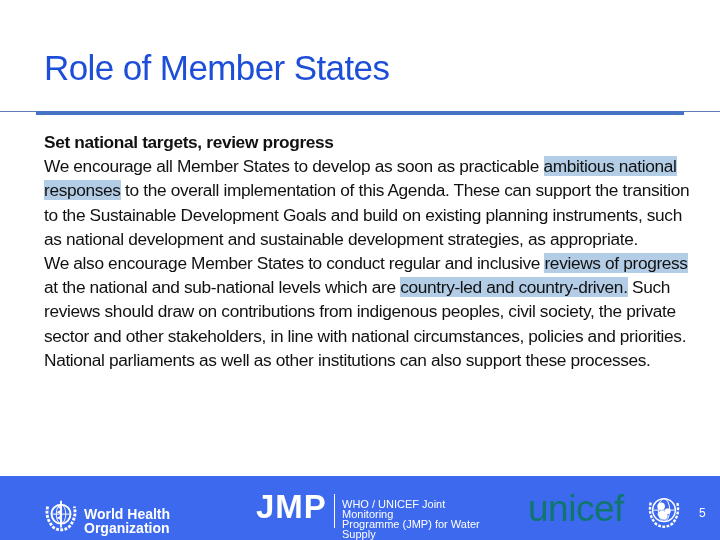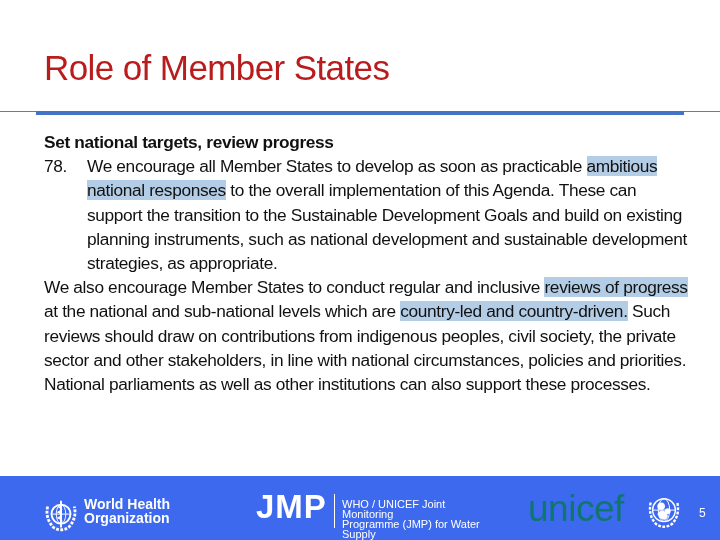--- a/index.html
+++ b/index.html
@@ -1,48 +1,47 @@
 <!DOCTYPE html>
 <html><head>
 <meta charset="utf-8">
 <style>
   html, body { margin:0; padding:0; }
   body { width:720px; height:540px; position:relative; overflow:hidden; background:#ffffff; font-family:"Liberation Sans", sans-serif; }
-  .title { position:absolute; left:44px; top:48px; font-size:35px; color:#b91c1c; letter-spacing:-0.6px; font-family:"Liberation Sans", sans-serif; }
+  .title { position:absolute; left:44px; top:48px; font-size:35px; color:#1d4ed8; letter-spacing:-0.6px; font-family:"Liberation Sans", sans-serif; }
   .rule-thin { position:absolute; left:0; top:111px; width:720px; height:1px; background:#5f7db8; }
   .rule-thick { position:absolute; left:36px; top:111px; width:648px; height:4px; background:#4472c4; }
   .content { position:absolute; left:44px; top:130px; width:650px; font-size:17.3px; line-height:24.2px; color:#111; letter-spacing:-0.35px; }
   .heading { font-weight:bold; }
   .item { display:flex; }
   .num { width:43px; flex:none; }
   .itext { flex:1; }
   .hl { background:#b4cde6; }
   .footer { position:absolute; left:0; top:476px; width:720px; height:64px; background:#3d69ee; color:#fff; }
-  .who { position:absolute; left:42px; top:497px; display:flex; align-items:flex-start; }
+  .who { position:absolute; left:42px; top:497px; display:flex; align-items:flex-end; }
   .who-emblem { width:38px; height:38px; }
   .who-text { margin-left:4px; font-size:14px; font-weight:bold; line-height:14px; color:#fff; }
   .jmp { position:absolute; left:256px; top:488px; font-size:33px; font-weight:bold; color:#fff; letter-spacing:1px; }
   .jmp-div { position:absolute; left:334px; top:494px; width:1px; height:34px; background:#fff; }
   .jmp-desc { position:absolute; left:342px; top:499px; font-size:11px; line-height:10px; font-weight:normal; color:#fff; width:140px; }
   .unicef { position:absolute; left:528px; top:488px; font-size:37px; color:#0f766e; letter-spacing:-0.5px; }
   .unicef-emblem { position:absolute; left:645px; top:493px; width:38px; height:38px; }
   .pagenum { position:absolute; left:699px; top:506px; font-size:12px; color:#fff; }
 </style>
 </head>
 <body>
 
 <div class="title">Role of Member States</div>
 <div class="rule-thin"></div>
 <div class="rule-thick"></div>
 
 <div class="content">
   <div class="heading">Set national targets, review progress</div>
 
   <div class="item">
-    <span class="num">78.</span>
     <span class="itext">
       <span>We encourage all Member States to develop as soon as practicable </span><span class="hl">ambitious national responses</span><span> to the overall implementation of this Agenda. These can support the transition to the Sustainable Development Goals and build on existing planning instruments, such as national development and sustainable development strategies, as appropriate.</span>
     </span>
   </div>
 
   <div class="item">
     <span class="itext">
       <span>We also encourage Member States to conduct regular and inclusive </span><span class="hl">reviews of progress</span><span> at the national and sub-national levels which are </span><span class="hl">country-led and country-driven.</span><span> Such reviews should draw on contributions from indigenous peoples, civil society, the private sector and other stakeholders, in line with national circumstances, policies and priorities. National parliaments as well as other institutions can also support these processes.</span>
     </span>
   </div>

